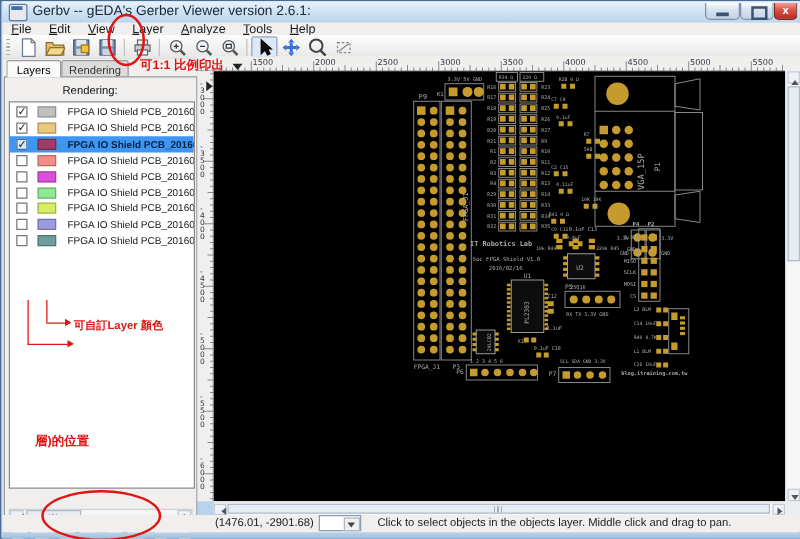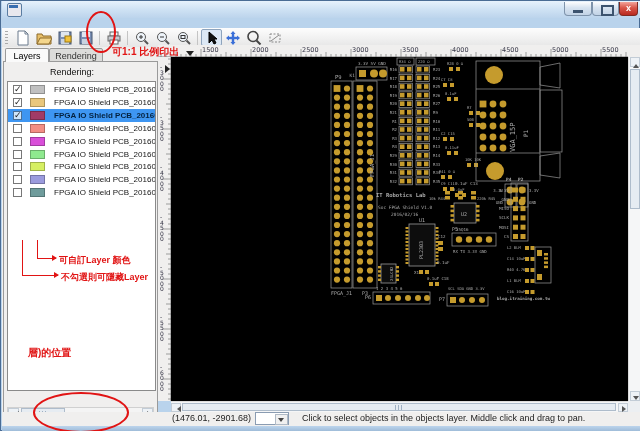--- a/index.html
+++ b/index.html
@@ -93,29 +93,39 @@
   #bottom-border{left:1px;top:425px;width:638px;height:5px;background:linear-gradient(#bcd4ec,#9fbcd9);}
   svg{display:block;}
 </style>
 </head>
 <body>
 
 <div id="win">
 
   <div id="titlebar" class="abs">
     <div id="title-icon" class="abs"></div>
+    <div id="title-text" class="abs">Gerbv -- gEDA's Gerber Viewer version 2.6.1:</div>
     <div id="btn-min" class="abs winbtn">
         <i></i>
       </div>
     <div id="btn-max" class="abs winbtn">
         <i></i>
       </div>
     <div id="btn-close" class="abs winbtn">x</div>
   </div>
 
+  <div id="menubar" class="abs">
+      <div class="menu-item"><u>F</u>ile</div>
+      <div class="menu-item"><u>E</u>dit</div>
+      <div class="menu-item"><u>V</u>iew</div>
+      <div class="menu-item"><u>L</u>ayer</div>
+      <div class="menu-item"><u>A</u>nalyze</div>
+      <div class="menu-item"><u>T</u>ools</div>
+      <div class="menu-item"><u>H</u>elp</div>
+    </div>
 
   <div id="toolbar" class="abs">
     <div id="toolbar-grip"></div>
     <div class="tbtn">
       <svg width="16" height="16">
           <path d="M3 1 h7 l3 3 v11 h-10 z" fill="#fff" stroke="#6b7b8d"></path>
           <path d="M10 1 v3 h3" fill="none" stroke="#6b7b8d"></path>
         </svg>
     </div>
     <div class="tbtn">
@@ -258,21 +268,20 @@
           </div>
         </div>
 
       <div class="redline" style="left:18px;top:178px;width:1px;height:36px;"></div>
       <div class="redline" style="left:18px;top:213px;width:36px;height:1px;"></div>
       <div class="arrowhead" style="left:50px;top:210px;"></div>
       <div class="redline" style="left:33px;top:178px;width:1px;height:18px;"></div>
       <div class="redline" style="left:33px;top:196px;width:19px;height:1px;"></div>
       <div class="arrowhead" style="left:48px;top:193px;"></div>
       <div id="note-color" class="abs red-note">可自訂Layer 顏色</div>
-      <div id="note-hide" class="abs red-note">不勾選則可隱藏Layer</div>
       <div id="note-move2" class="abs red-note">層)的位置</div>
 
       <div id="panel-hscroll" class="abs">
         <div class="sb-arrow" style="left:0;top:0;">
             <div class="tri" style="left:3px;top:2px;border:3px solid transparent;border-right:4px solid #555;"></div>
           </div>
         <div class="sb-arrow" style="right:0;top:0;">
             <div class="tri" style="left:4px;top:2px;border:3px solid transparent;border-left:4px solid #555;"></div>
           </div>
         <div class="sb-thumb" style="left:13px;top:0;width:44px;height:9px;">

